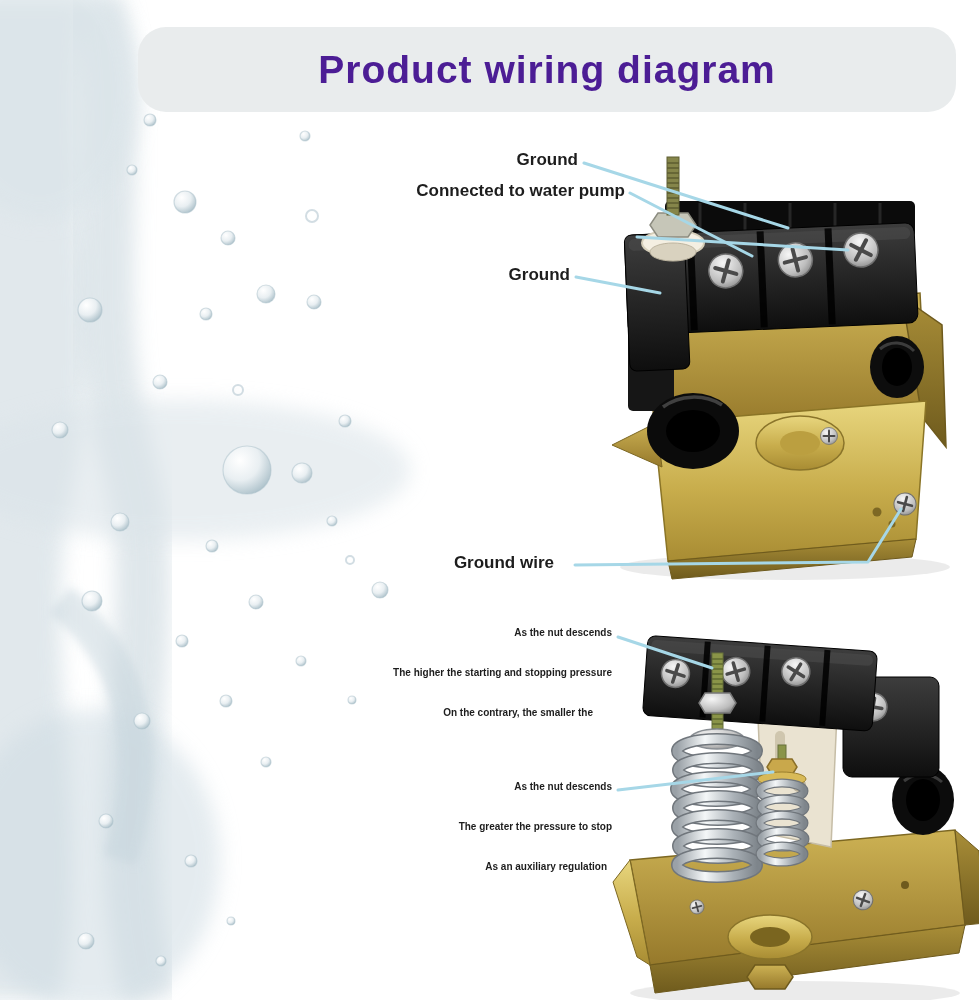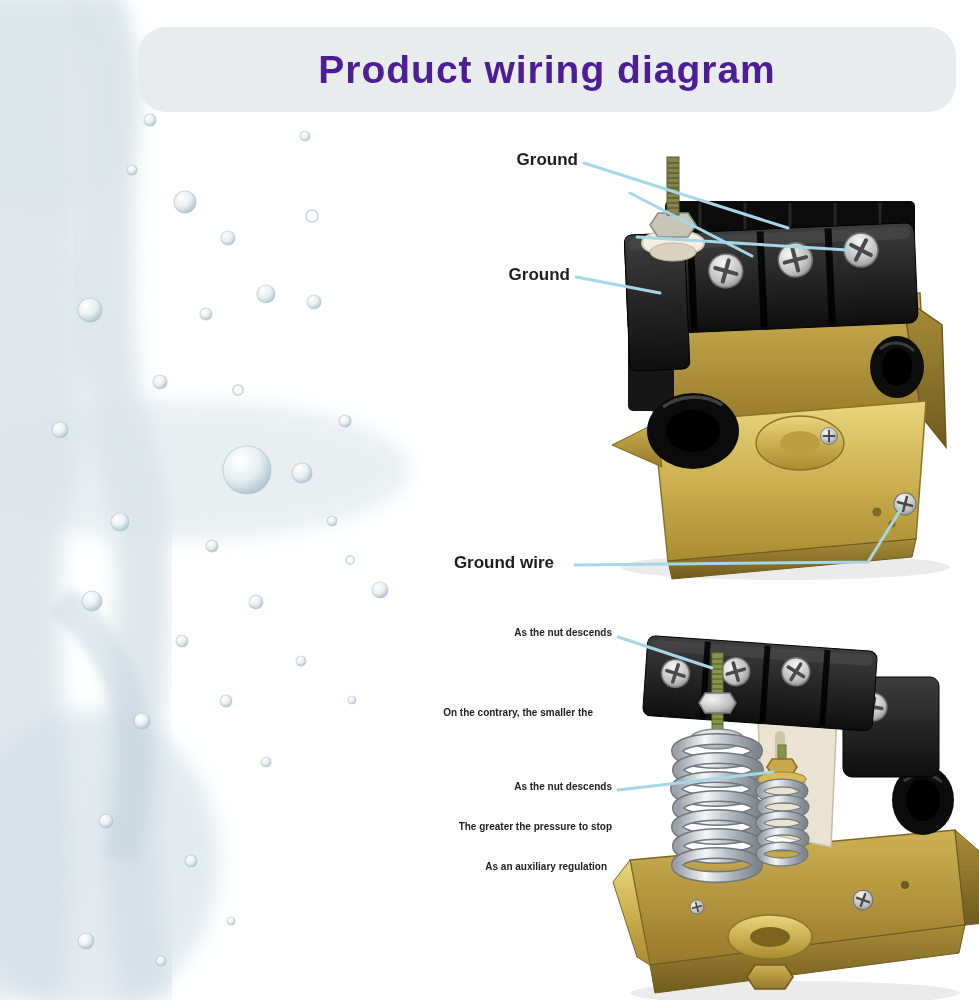--- a/index.html
+++ b/index.html
@@ -93,24 +93,26 @@
       <path d="M630,193 L752,256"></path>
       <path d="M637,237 L848,250"></path>
       <path d="M576,277 L660,293"></path>
       <path d="M575,565 L868,562 L901,509"></path>
       <path d="M618,637 L712,668"></path>
       <path d="M618,790 L773,772"></path>
     </g>
   </svg>
 
   <div class="lbl t" style="top:150px;right:401px">Ground</div>
+  <div class="lbl t" style="top:181px;right:354px">Connected to water pump</div>
   <div class="lbl t" style="top:265px;right:409px">Ground</div>
   <div class="lbl t" style="top:553px;right:425px">Ground wire</div>
 
   <div class="lbl b" style="top:627px;right:367px">As the nut descends</div>
+  <div class="lbl b" style="top:667px;right:367px">The higher the starting and stopping pressure</div>
   <div class="lbl b" style="top:707px;right:386px">On the contrary, the smaller the</div>
   <div class="lbl b" style="top:781px;right:367px">As the nut descends</div>
   <div class="lbl b" style="top:821px;right:367px">The greater the pressure to stop</div>
   <div class="lbl b" style="top:861px;right:372px">As an auxiliary regulation</div>
 
   <svg class="product top-product" width="400" height="430" viewBox="0 0 400 430">
     <defs>
       <linearGradient id="t-brassL" x1="0" y1="0" x2="0" y2="1">
           <stop offset="0%" stop-color="#e8d67e"></stop>
           <stop offset="55%" stop-color="#c8ad4c"></stop>

